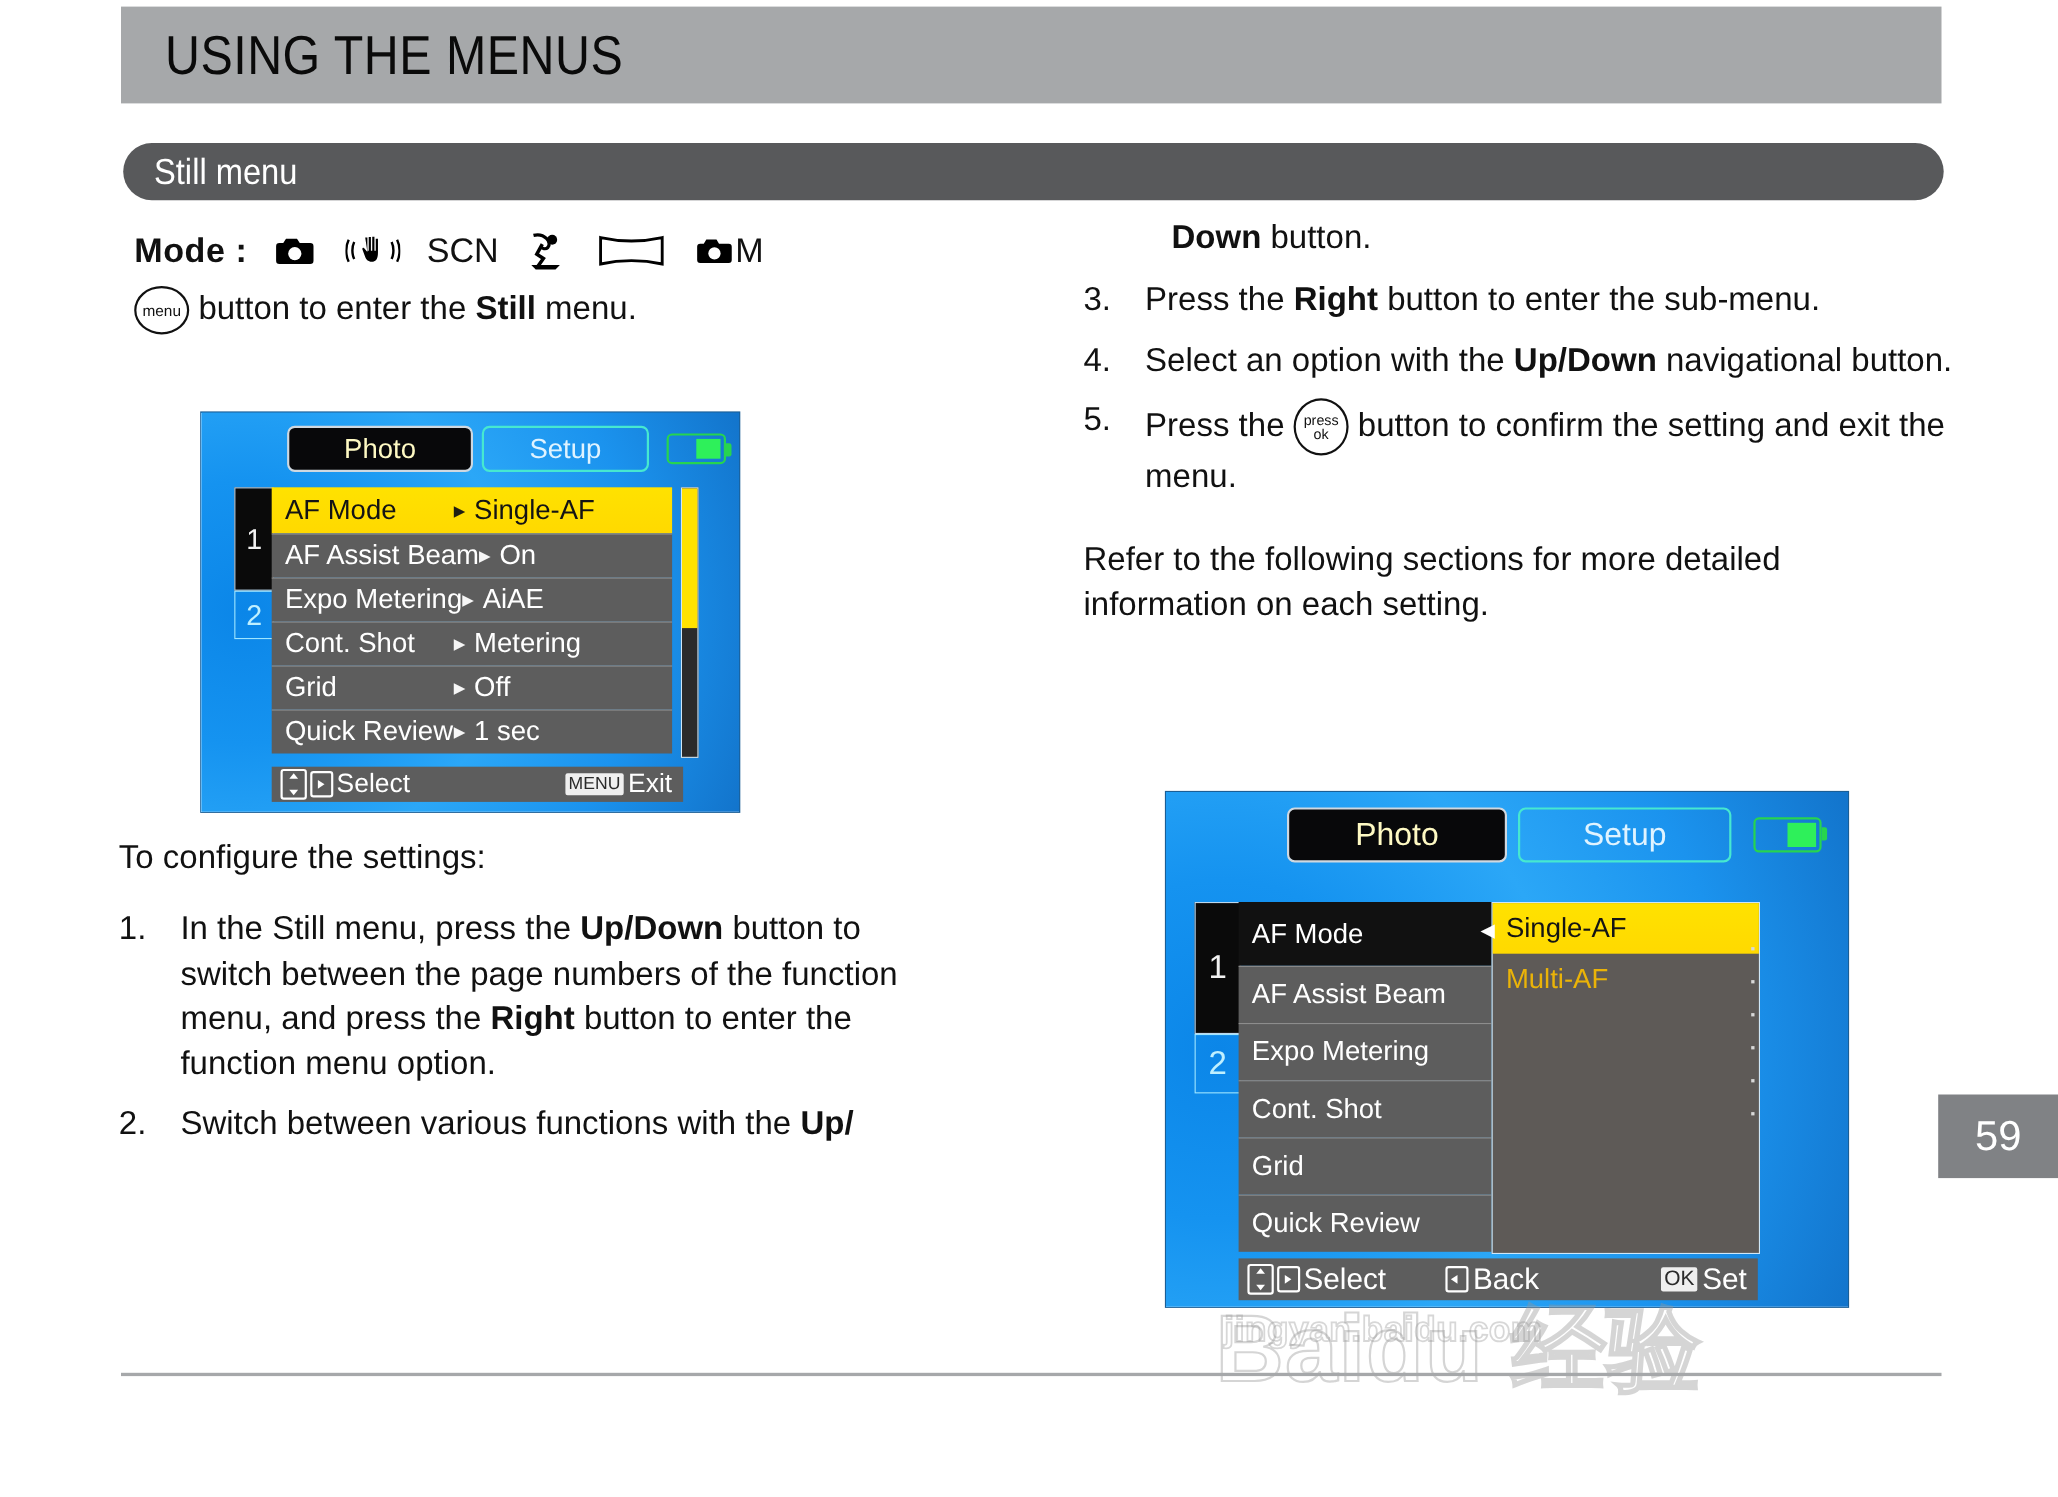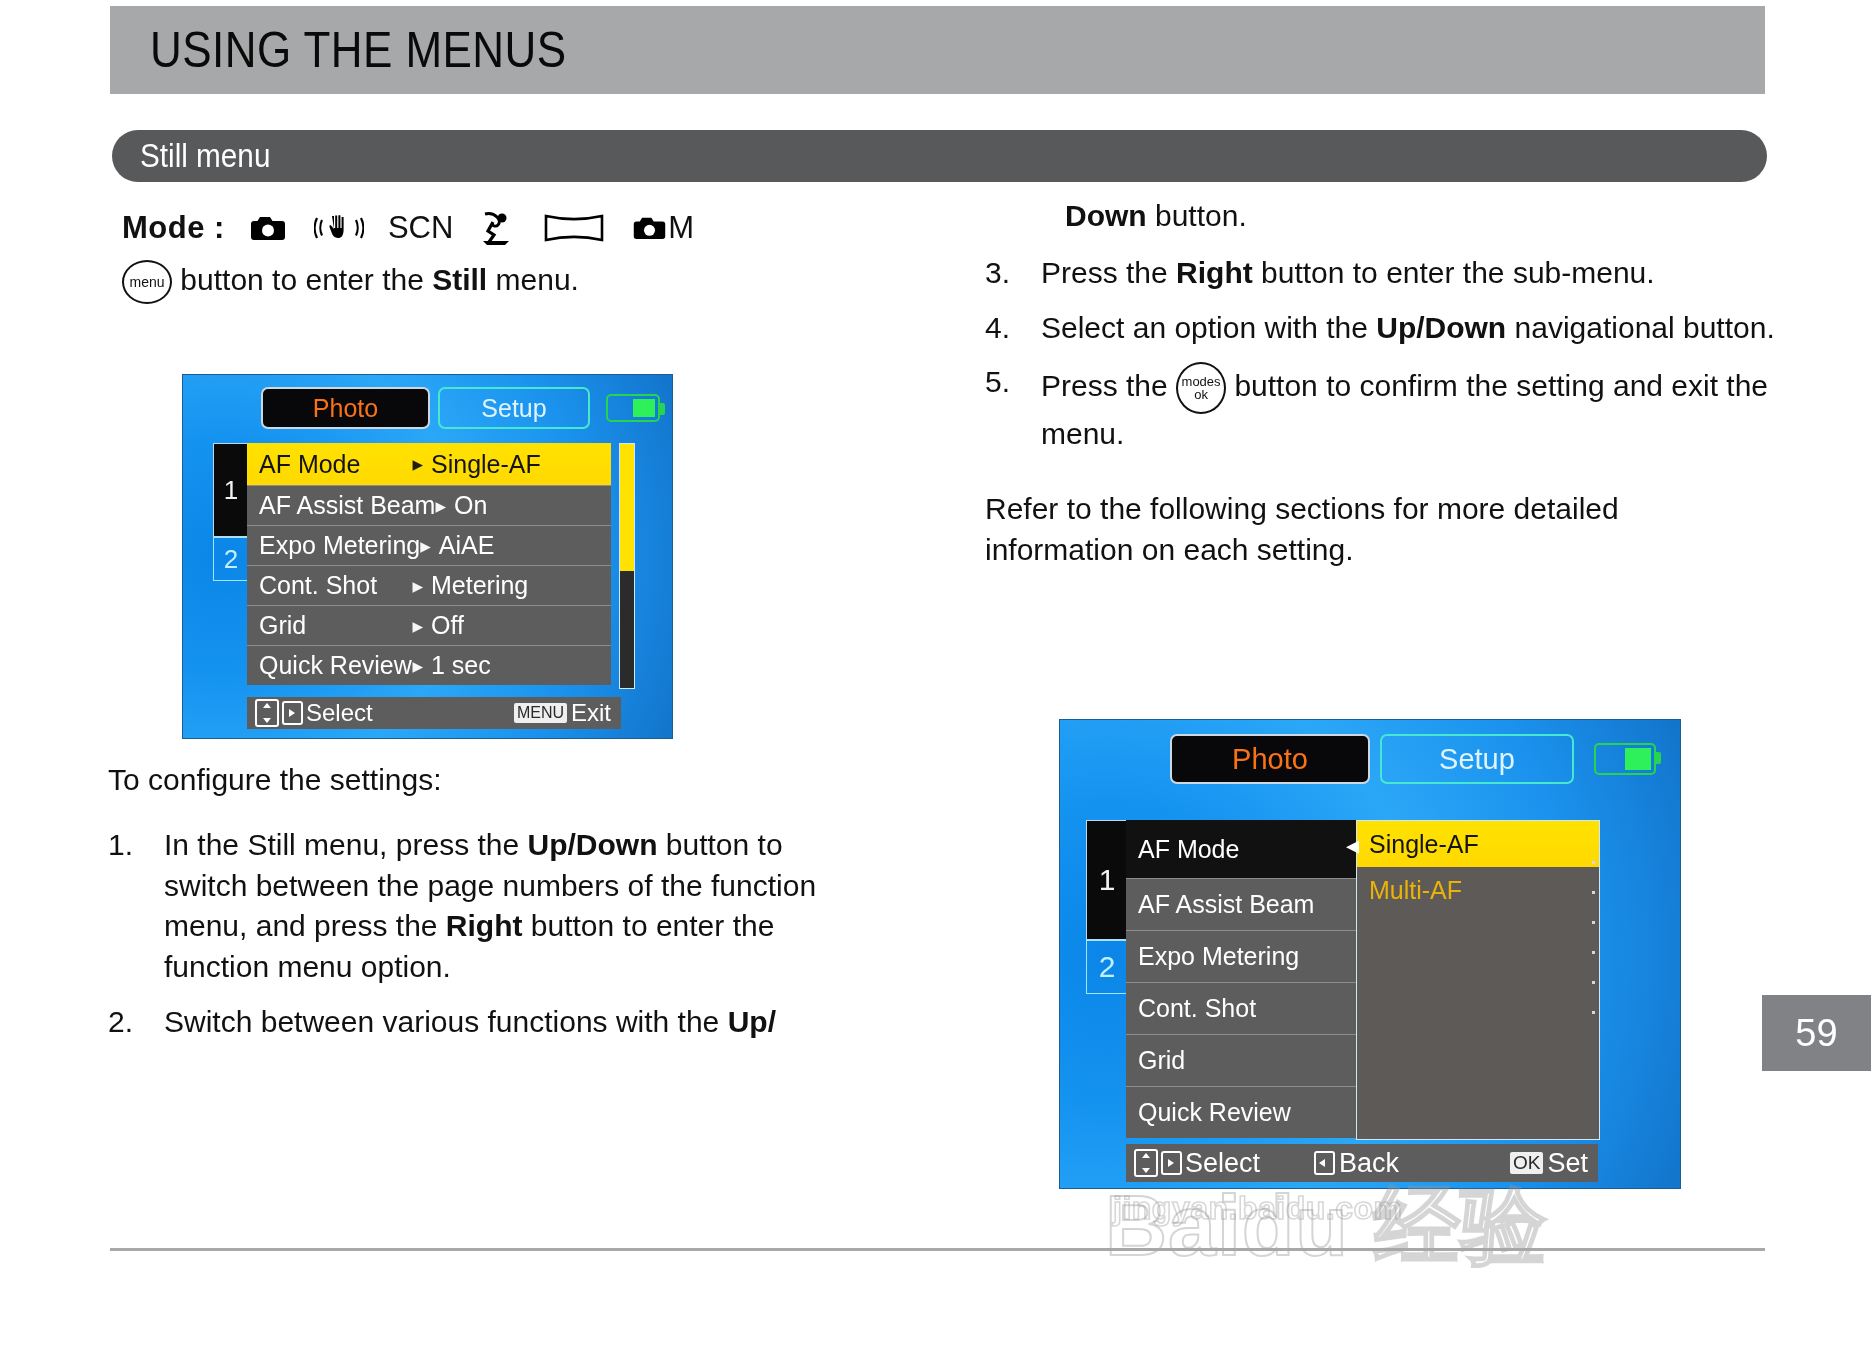--- a/index.html
+++ b/index.html
@@ -71,21 +71,21 @@
   .lcd{
     position:absolute;
     background:
       radial-gradient(120% 150% at 8% 50%, #0b86e8 0%, #1593f0 22%, #2ba7f7 42%, #1b93ee 62%, #1272c9 85%, #0b5ca8 100%);
     box-shadow:0 0 0 1px #1a5e96;
     overflow:hidden;
   }
   .lcd .tabs{position:absolute;display:flex;align-items:center;}
   .tab{
     height:38px;display:flex;align-items:center;justify-content:center;
-    font-size:25px;color:#f97316;border-radius:7px;
+    font-size:25px;color:#fef9c3;border-radius:7px;
     font-family:"Liberation Sans Narrow","Liberation Sans",sans-serif;
   }
   .tab.photo{background:#08080a;border:2px solid #cfd8e0;}
   .tab.setup{background:transparent;border:2px solid #46e8d0;color:#dff3ff;}
   .batt{
     width:54px;height:28px;border:2.5px solid #27d44f;border-radius:5px;
     position:relative;display:flex;align-items:center;padding:3px;
     box-sizing:border-box;
   }
   .batt:after{
@@ -341,21 +341,21 @@
       <span class="num">3.</span>
       <span>Press the <b>Right</b> button to enter the sub-menu.</span>
     </li>
     <li class="body">
       <span class="num">4.</span>
       <span>Select an option with the <b>Up/Down</b> navigational button.</span>
     </li>
     <li class="body">
       <span class="num">5.</span>
       <span>Press the <span class="rbtn func">
-            <span>modes</span>
+            <span>press</span>
             <span>ok</span>
           </span> button to confirm the setting and exit the menu.</span>
     </li>
   </ol>
 
   <p class="body" style="margin-top:34px;width:680px;">Refer to the following sections for more detailed information on each setting.</p>
 </div>
 
 <div class="lcd" style="left:1060px;top:720px;width:620px;height:468px;">
 

